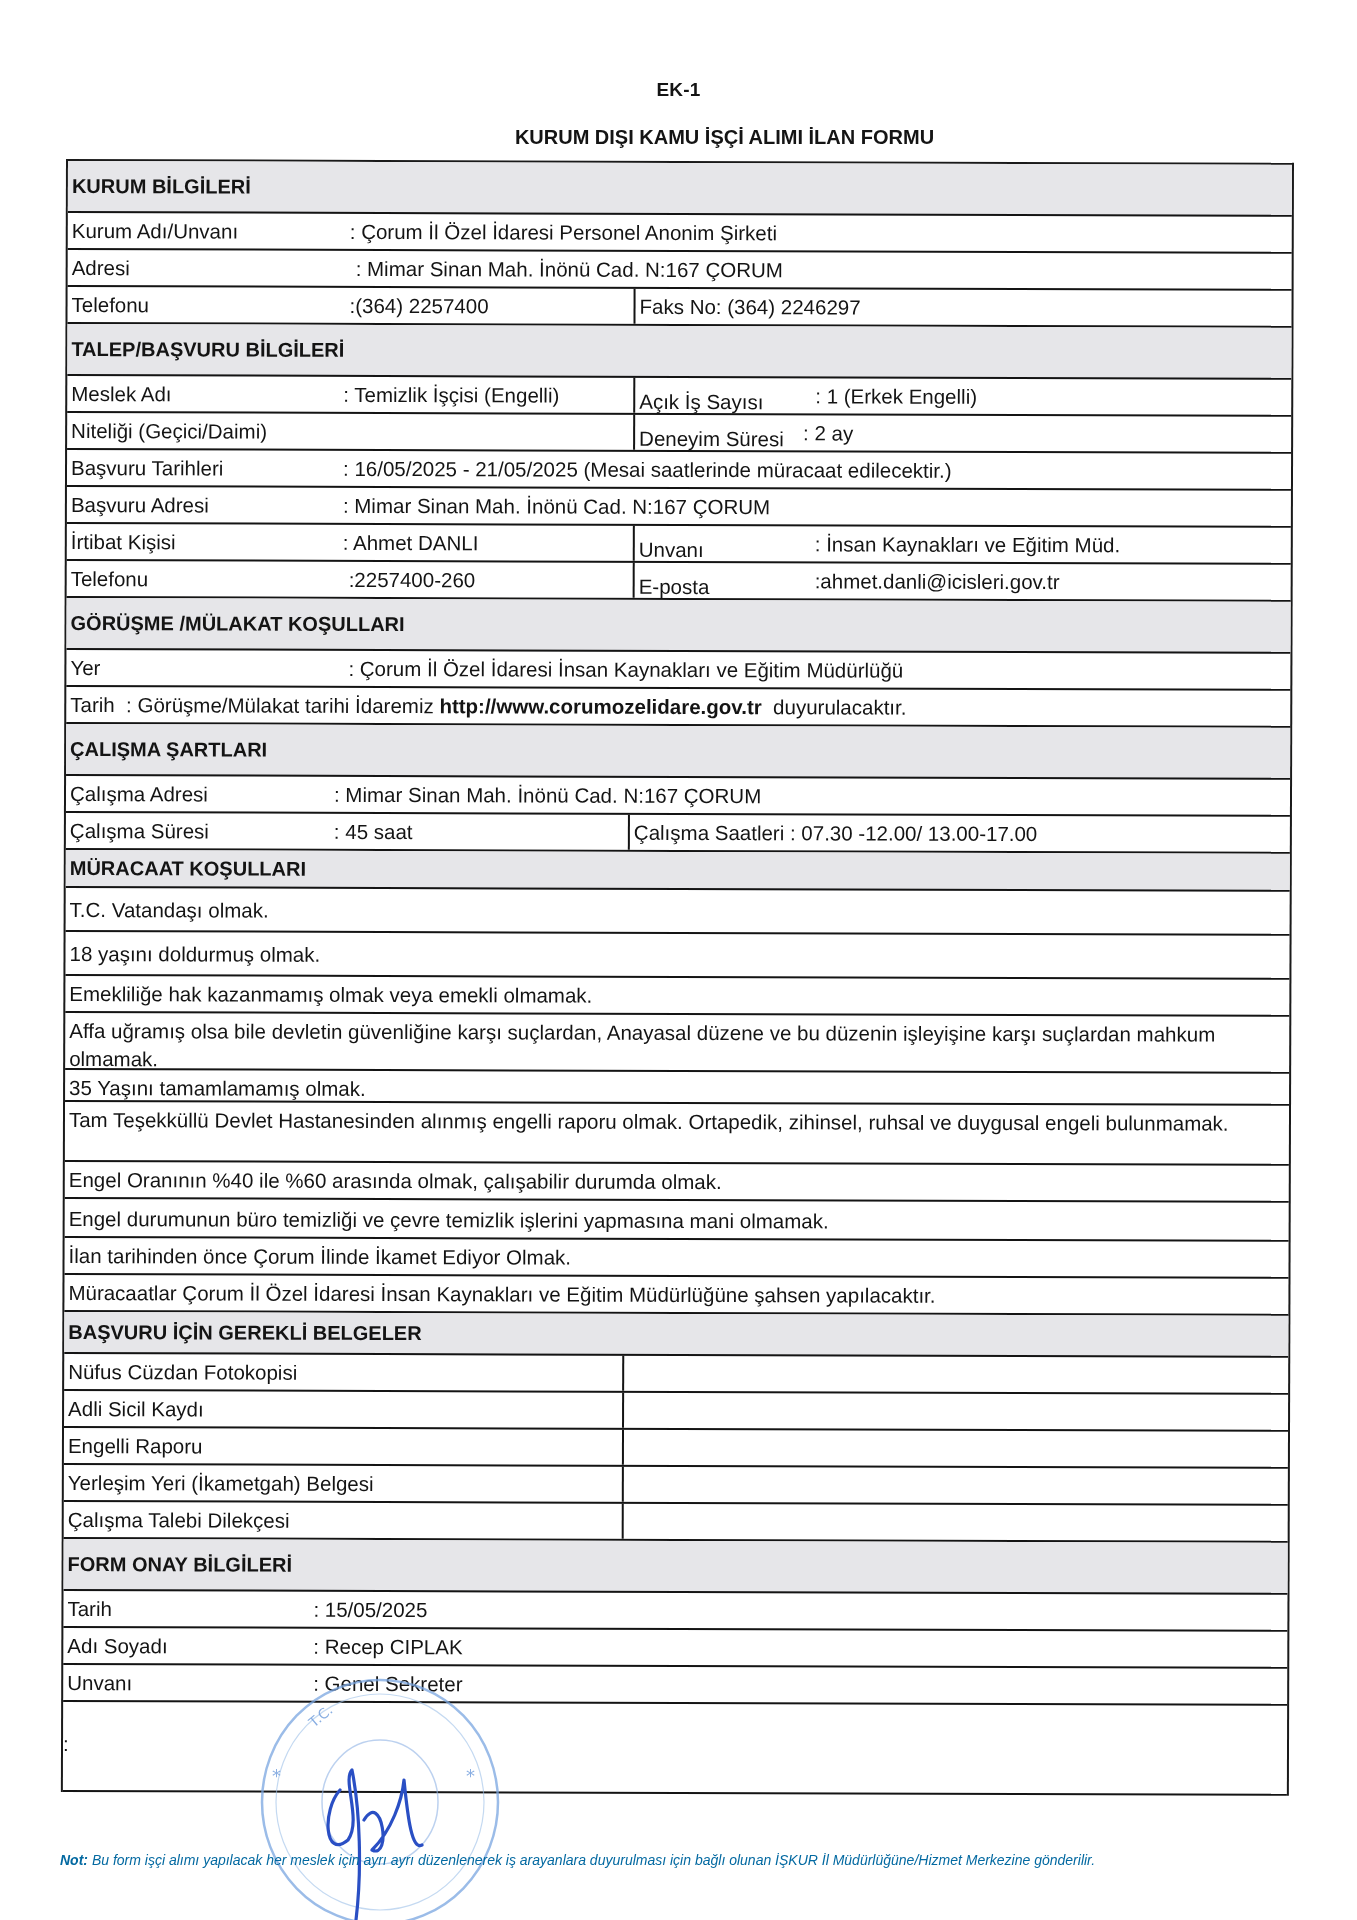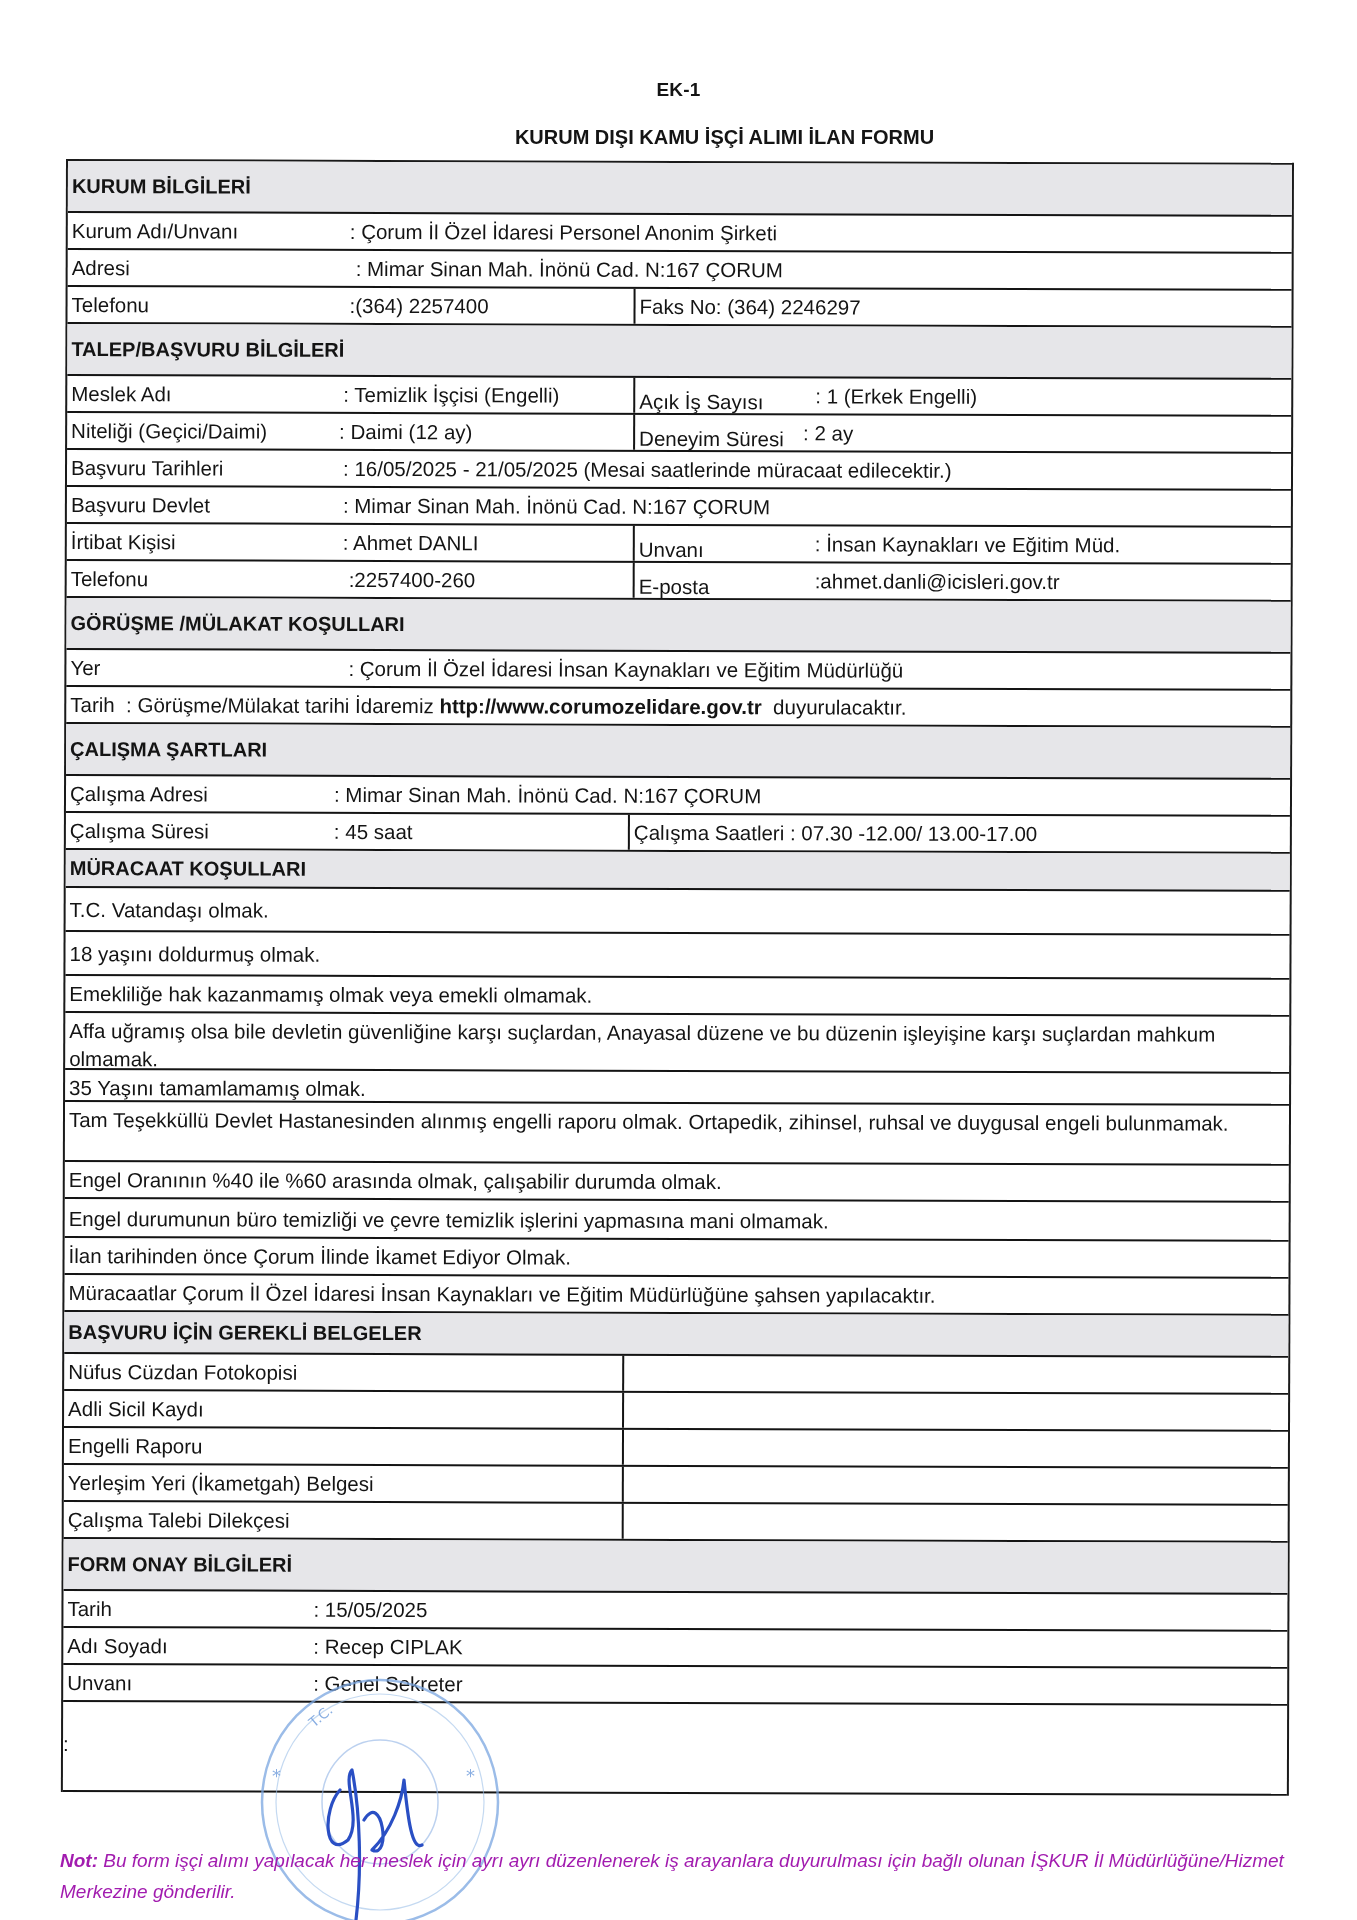--- a/index.html
+++ b/index.html
@@ -41,21 +41,21 @@
   .half { width: 566px; flex: none; display: flex; border-right: 2px solid #141414; }
   .half2 { flex: 1; display: flex; }
   .half2 .sublbl { width: 180px; flex: none; padding-left: 4px; padding-top: 12px; box-sizing: border-box; }
   .val { flex: 1; padding-top: 6px; box-sizing: border-box; white-space: nowrap; }
   .full { flex: 1; padding: 4px 4px 0 4px; box-sizing: border-box; white-space: normal; line-height: 28px; }
   .doc-lbl { width: 560px; flex: none; border-right: 2px solid #141414; padding: 6px 4px 0 4px; box-sizing: border-box; }
   .doc-val { flex: 1; }
   .bold { font-weight: bold; }
   .note {
     position: absolute; left: 60px; top: 1812px; width: 1230px;
-    font-style: italic; font-size: 19px; line-height: 31px; color: #a21caf;
+    font-style: italic; font-size: 14px; line-height: 31px; color: #0369a1;
   }
   .note b { font-weight: bold; }
   .stamp {
     position: absolute; left: 252px; top: 1637px; width: 260px; height: 262px;
     pointer-events: none;
   }
   .dot { position: absolute; left: 592px; top: 1895px; width: 3px; height: 4px; background: #222; }
 </style>
 </head>
 <body>
@@ -97,33 +97,32 @@
         <div class="val">: Temizlik İşçisi (Engelli)</div>
       </div>
       <div class="half2">
         <div class="sublbl">Açık İş Sayısı</div>
         <div class="val">:  1   (Erkek Engelli)</div>
       </div>
     </div>
     <div class="row h36">
       <div class="half">
         <div class="cell lbl" style="width:272px">Niteliği (Geçici/Daimi)</div>
-        <div class="val">: Daimi  (12 ay)</div>
       </div>
       <div class="half2">
         <div class="sublbl" style="width:168px">Deneyim Süresi</div>
         <div class="val">:  2 ay</div>
       </div>
     </div>
     <div class="row h36">
       <div class="cell lbl" style="width:276px">Başvuru Tarihleri</div>
       <div class="val">: 16/05/2025 - 21/05/2025 (Mesai saatlerinde müracaat edilecektir.)</div>
     </div>
     <div class="row h36">
-      <div class="cell lbl" style="width:276px">Başvuru Devlet</div>
+      <div class="cell lbl" style="width:276px">Başvuru Adresi</div>
       <div class="val">: Mimar Sinan Mah. İnönü Cad. N:167 ÇORUM</div>
     </div>
     <div class="row h36">
       <div class="half">
         <div class="cell lbl" style="width:276px">İrtibat Kişisi</div>
         <div class="val">: Ahmet DANLI</div>
       </div>
       <div class="half2">
         <div class="sublbl">Unvanı</div>
         <div class="val">: İnsan Kaynakları ve Eğitim Müd.</div>

